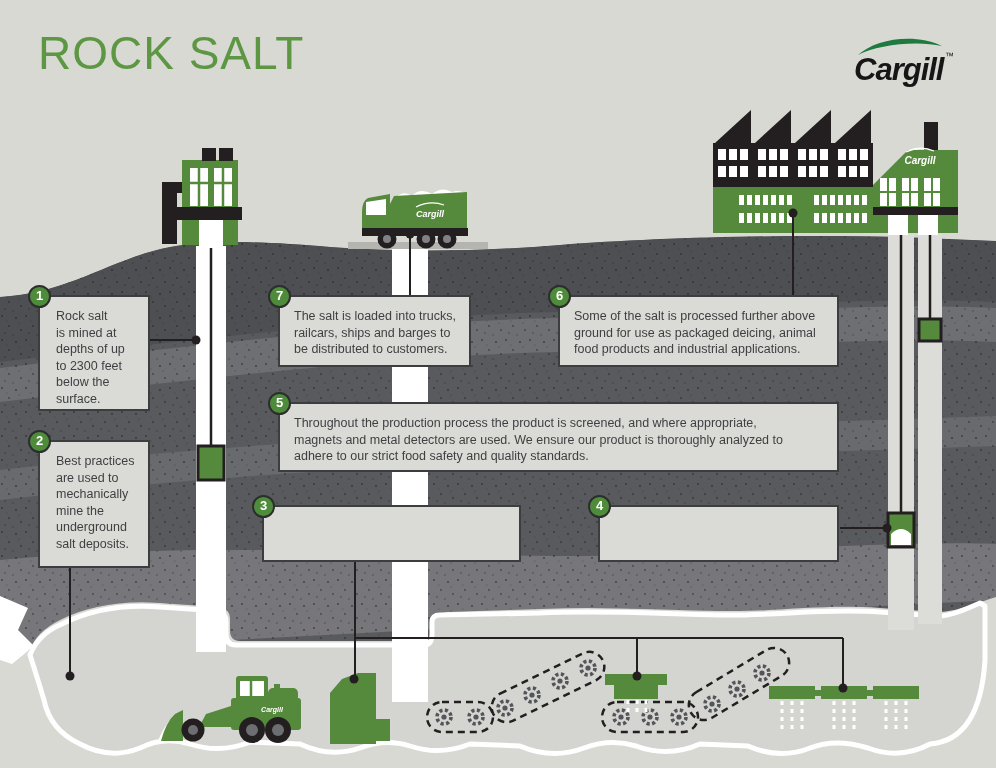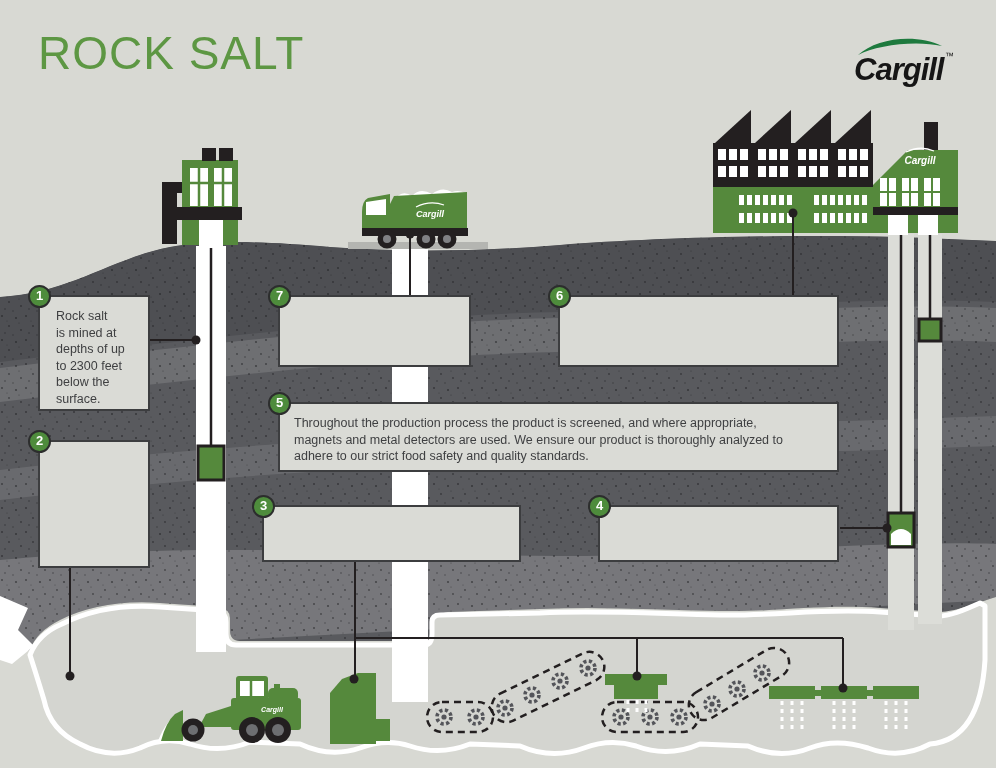--- a/index.html
+++ b/index.html
@@ -321,26 +321,38 @@
   <div class="badge">1</div>
   <div class="txt">Rock salt
 is mined at
 depths of up
 to 2300 feet
 below the
 surface.</div>
 </div>
 <div class="callout c2">
   <div class="badge">2</div>
+  <div class="txt">Best practices
+are used to
+mechanically
+mine the
+underground
+salt deposits.</div>
 </div>
 <div class="callout c7">
   <div class="badge">7</div>
+  <div class="txt">The salt is loaded into trucks,
+railcars, ships and barges to
+be distributed to customers.</div>
 </div>
 <div class="callout c6">
   <div class="badge">6</div>
+  <div class="txt">Some of the salt is processed further above
+ground for use as packaged deicing, animal
+food products and industrial applications.</div>
 </div>
 <div class="callout c5">
   <div class="badge">5</div>
   <div class="txt">Throughout the production process the product is screened, and where appropriate,
 magnets and metal detectors are used. We ensure our product is thoroughly analyzed to
 adhere to our strict food safety and quality standards.</div>
 </div>
 <div class="callout c3">
   <div class="badge">3</div>
 </div>

